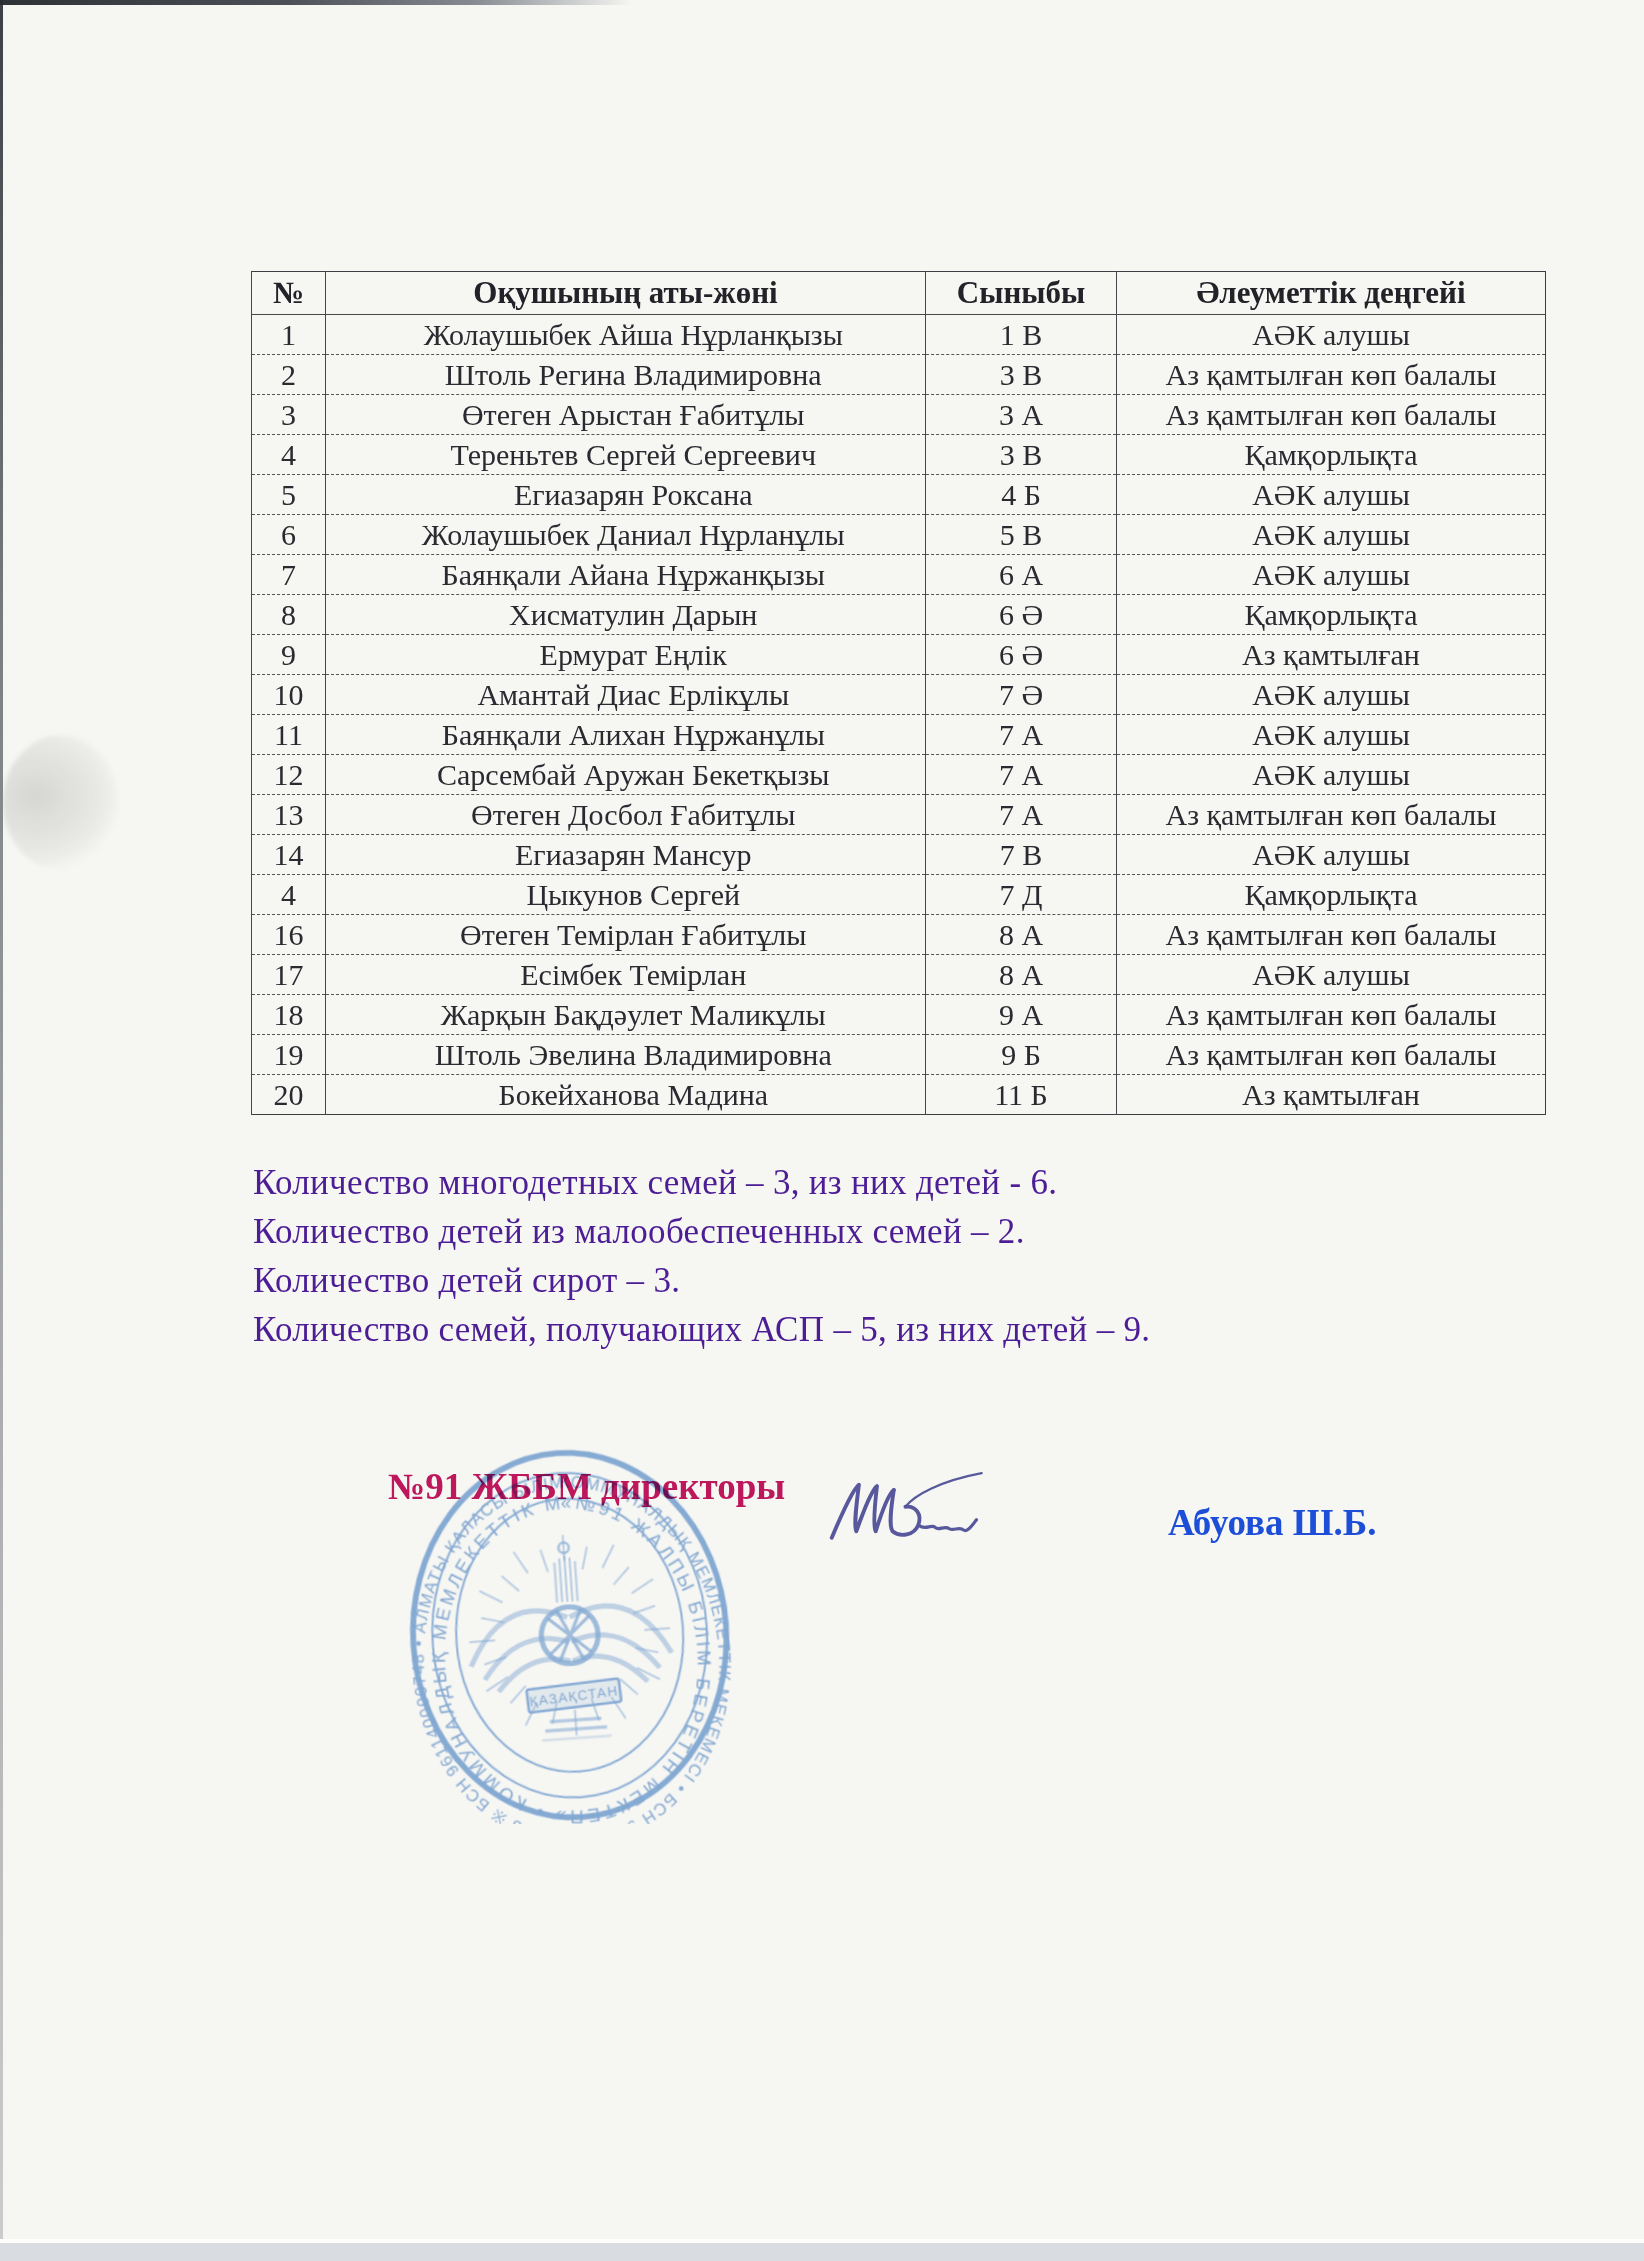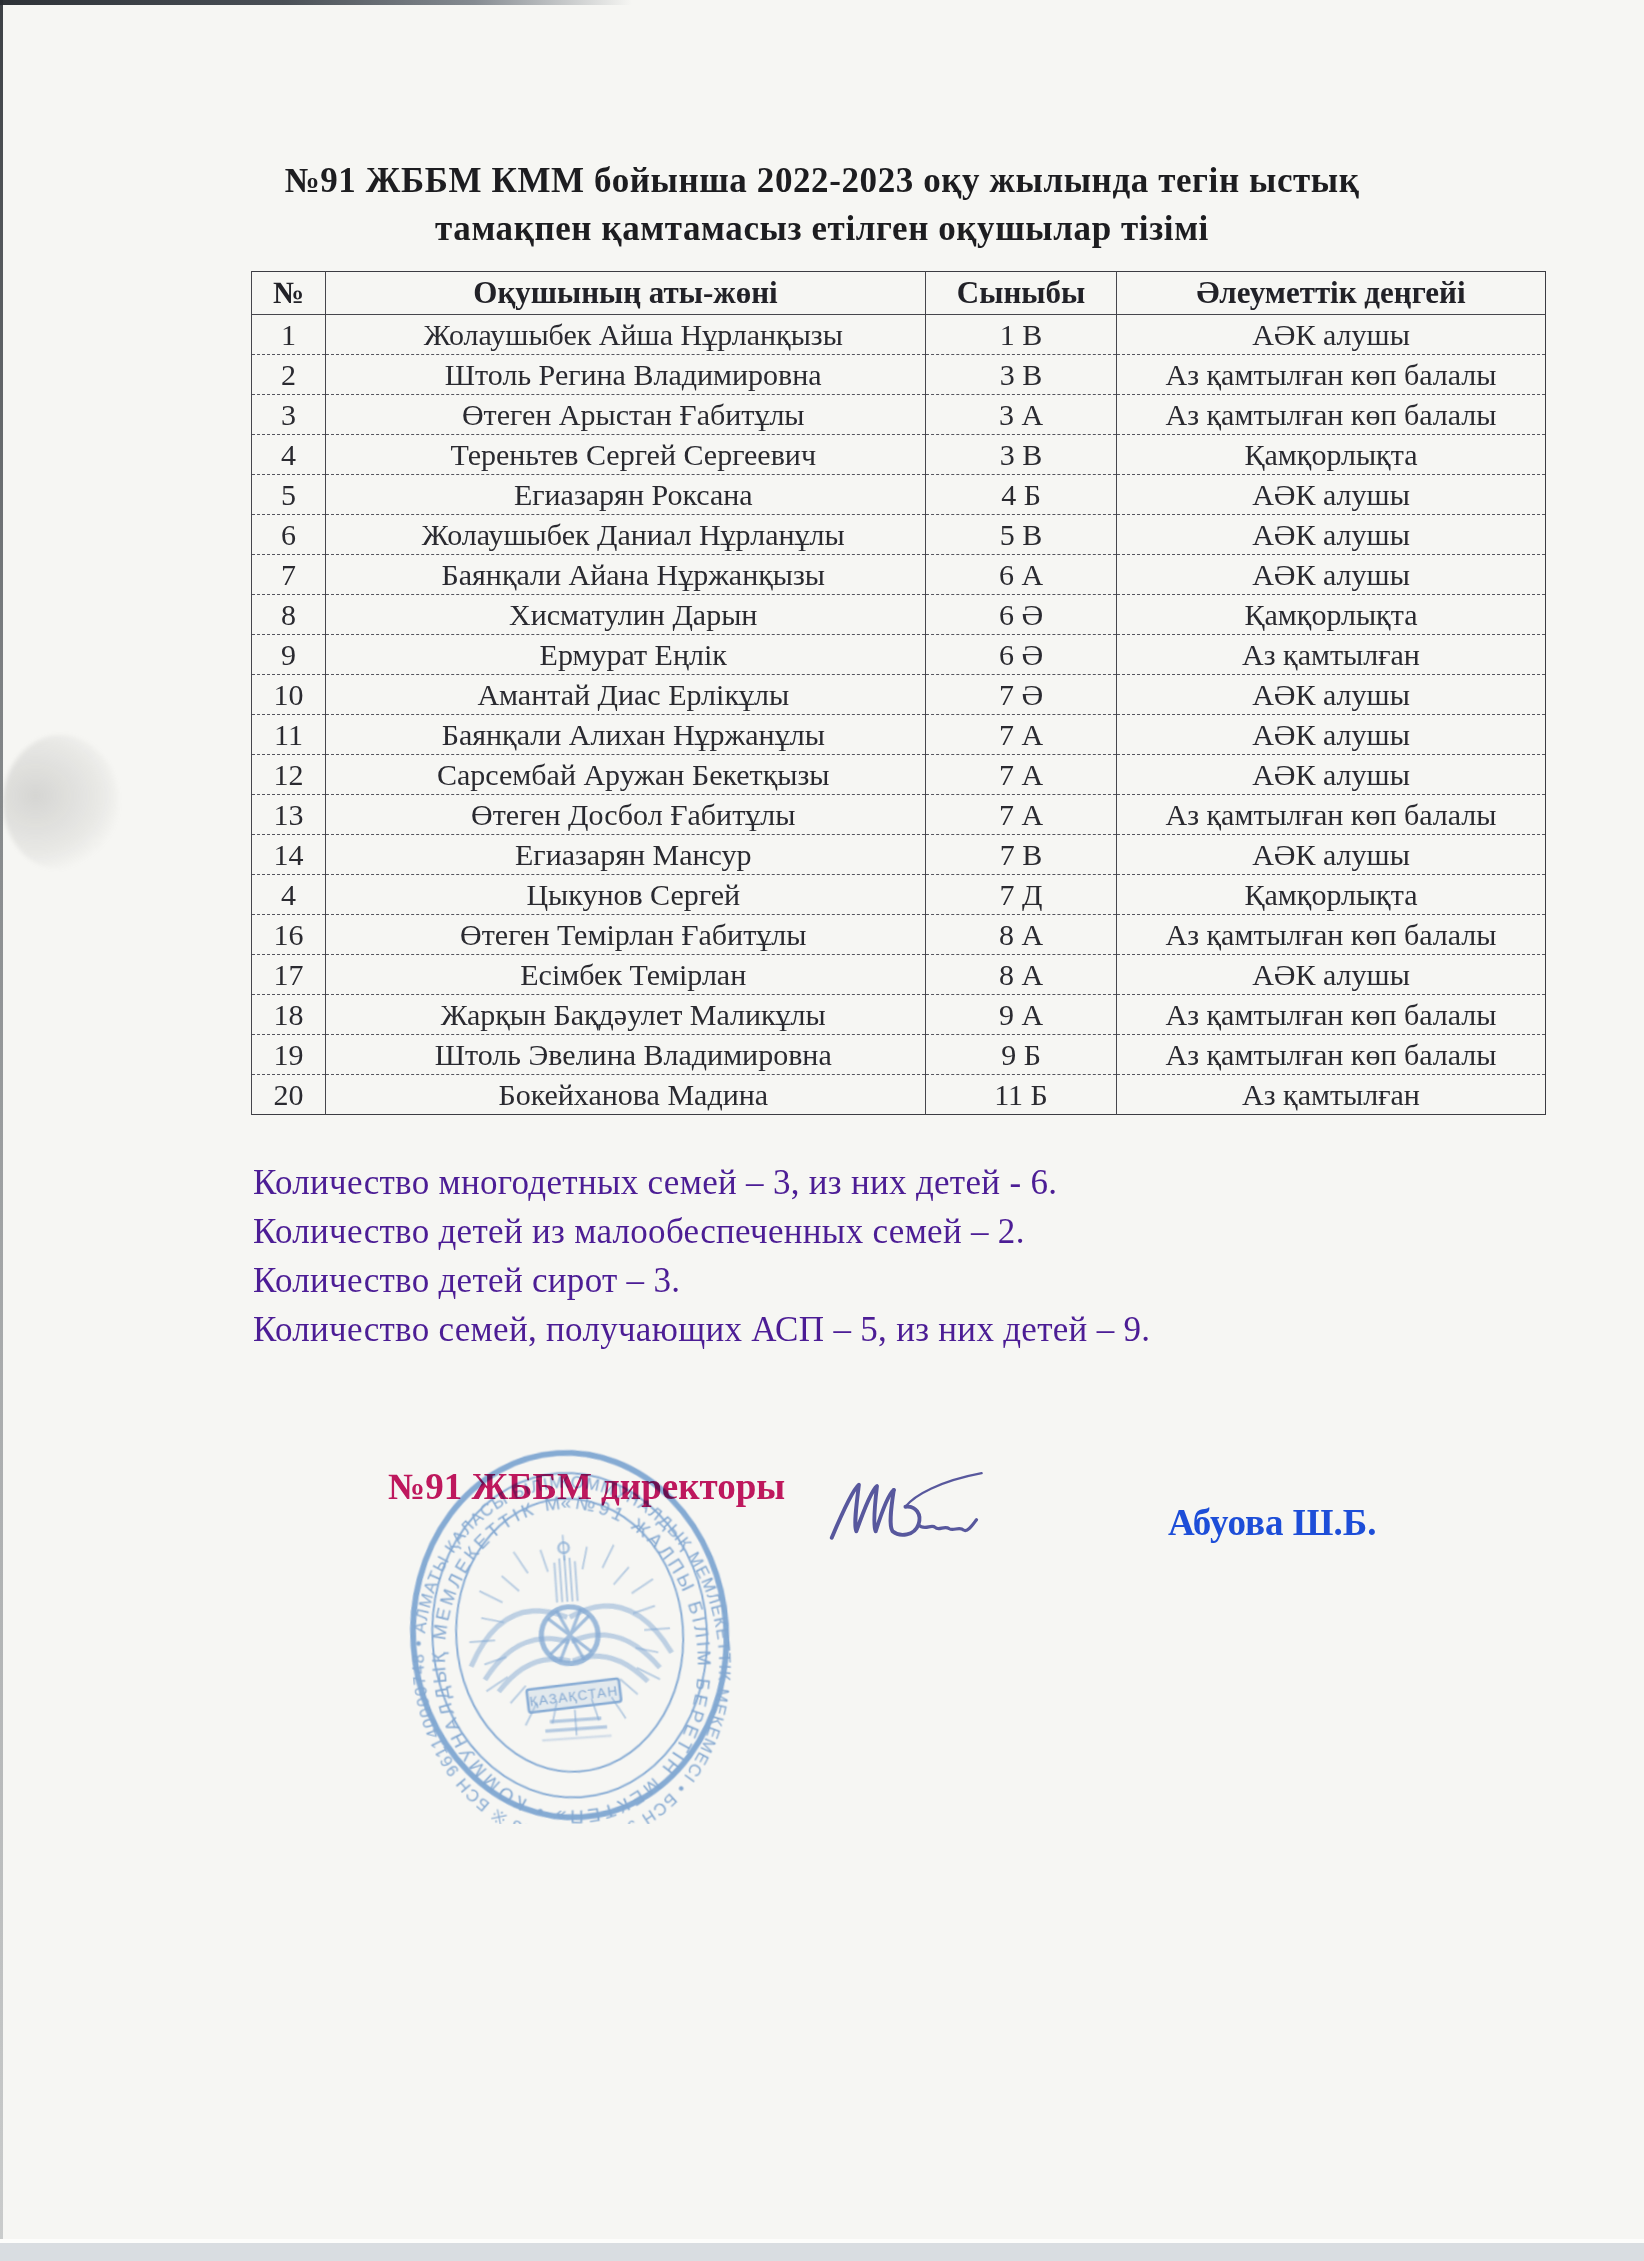--- a/index.html
+++ b/index.html
@@ -90,24 +90,20 @@
 </style>
 </head>
 <body>
 
 <div class="page">
 
   <div class="edge-top"></div>
   <div class="edge-left"></div>
   <div class="smudge"></div>
 
-  <div class="title">
-    <div>№91 ЖББМ КММ бойынша 2022-2023 оқу жылында тегін ыстық</div>
-    <div>тамақпен қамтамасыз етілген оқушылар тізімі</div>
-  </div>
 
   <table class="students">
     <colgroup>
       <col class="col-num">
         <col class="col-name">
         <col class="col-grade">
         <col class="col-status">
     </colgroup>
     <thead>
       <tr>

